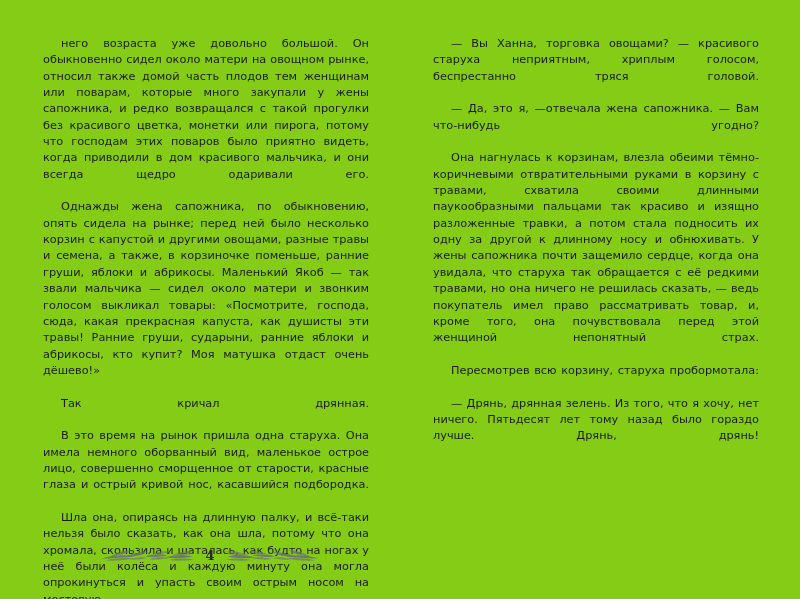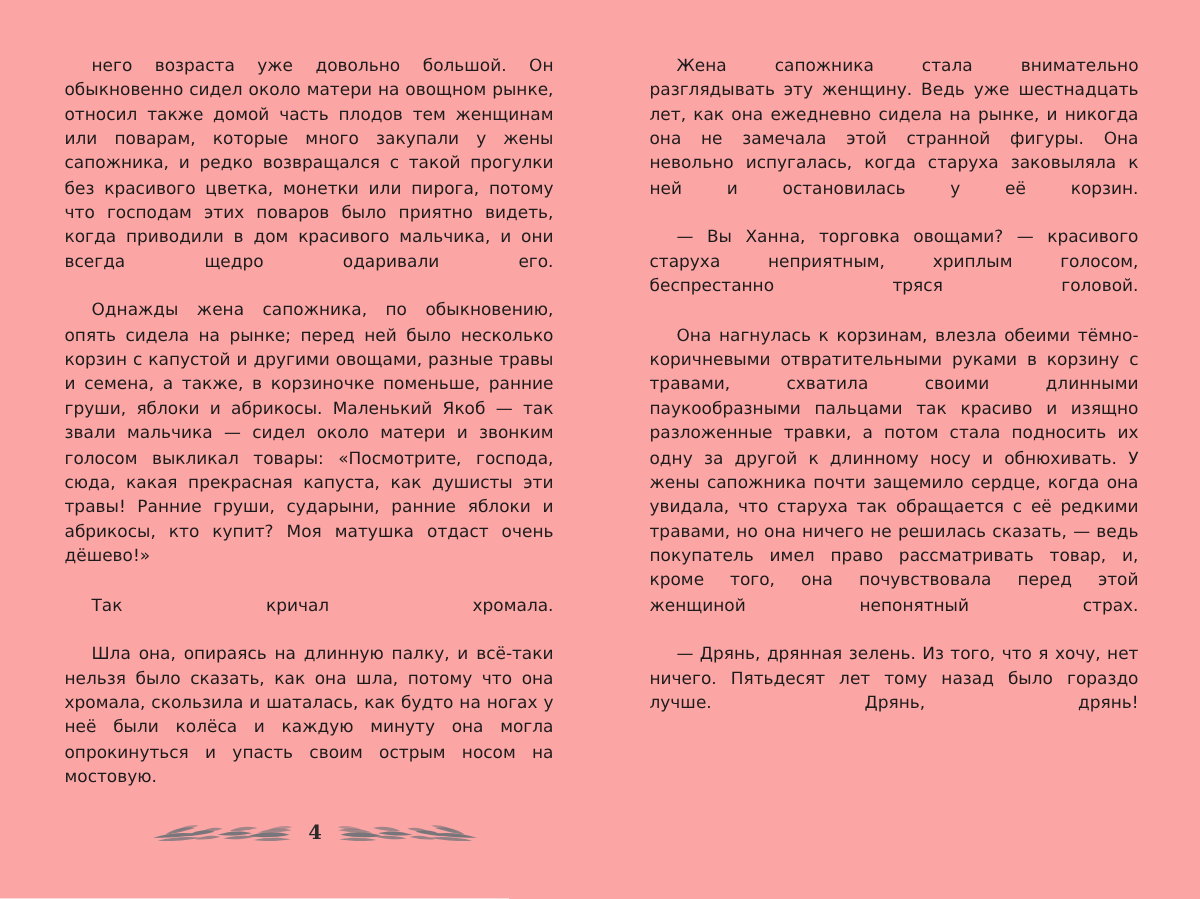--- a/index.html
+++ b/index.html
@@ -11,21 +11,21 @@
     width: 800px;
     height: 599px;
     overflow: hidden;
     font-family: "DejaVu Sans", sans-serif;
   }
 
   #spread {
     position: relative;
     width: 800px;
     height: 599px;
-    background: #fca5a5;
+    background: #84cc16;
   }
 
   .page {
     position: absolute;
     top: 0;
     height: 599px;
     width: 400px;
   }
   .page.left  { left: 0; }
   .page.right { left: 400px; }
@@ -94,21 +94,22 @@
 </head>
 <body>
 
 <div id="spread">
 
   <div class="page left">
 
     <div class="textblock">
       <p class="para">него возраста уже довольно большой. Он обыкновенно сидел около матери на овощном рынке, относил также домой часть плодов тем женщинам или поварам, которые много закупали у жены сапожника, и редко возвращался с такой прогулки без красивого цветка, монетки или пирога, потому что господам этих поваров было приятно видеть, когда приводили в дом красивого мальчика, и они всегда щедро одаривали его.</p>
       <p class="para">Однажды жена сапожника, по обыкновению, опять сидела на рынке; перед ней было несколько корзин с капустой и другими овощами, разные травы и семена, а также, в корзиночке поменьше, ранние груши, яблоки и абрикосы. Маленький Якоб — так звали мальчика — сидел около матери и звонким голосом выкликал товары: «Посмотрите, господа, сюда, какая прекрасная капуста, как душисты эти травы! Ранние груши, сударыни, ранние яблоки и абрикосы, кто купит? Моя матушка отдаст очень дёшево!»</p>
-      <p class="para">Так кричал хромала.</p>
+      <p class="para">Так кричал дрянная.</p>
+      <p class="para">В это время на рынок пришла одна старуха. Она имела немного оборванный вид, маленькое острое лицо, совершенно сморщенное от старости, красные глаза и острый кривой нос, касавшийся подбородка.</p>
       <p class="para">Шла она, опираясь на длинную палку, и всё-таки нельзя было сказать, как она шла, потому что она хромала, скользила и шаталась, как будто на ногах у неё были колёса и каждую минуту она могла опрокинуться и упасть своим острым носом на мостовую.</p>
     </div>
 
     <div class="folio-bar">
       <svg class="ornament" viewBox="0 0 190 44" aria-hidden="true">
         <g fill="#6e7378">
           <path d="M2 27 C22 21, 42 19, 62 22 C48 25, 30 27, 2 27 Z"></path>
           <path d="M8 31 C28 26, 48 25, 66 27 C50 30, 32 32, 8 31 Z" opacity="0.8"></path>
           <path d="M18 23 C30 15, 44 12, 58 14 C46 18, 32 21, 18 23 Z" opacity="0.85"></path>
           <path d="M30 19 C40 12, 52 9, 63 11 C53 14, 42 17, 30 19 Z" opacity="0.6"></path>
@@ -144,22 +145,23 @@
           <path d="M142 20 C158 14, 174 13, 187 17 C172 20, 156 21, 142 20 Z" opacity="0.68"></path>
           <path d="M156 16 C168 11, 180 10, 188 13 C178 16, 167 17, 156 16 Z" opacity="0.5"></path>
         </g>
       </svg>
     </div>
   </div>
 
   <div class="page right">
 
     <div class="textblock">
-      <p class="para">Жена сапожника стала внимательно разглядывать эту женщину. Ведь уже шестнадцать лет, как она ежедневно сидела на рынке, и никогда она не замечала этой странной фигуры. Она невольно испугалась, когда старуха заковыляла к ней и остановилась у её корзин.</p>
       <p class="para">— Вы Ханна, торговка овощами? — красивого старуха неприятным, хриплым голосом, беспрестанно тряся головой.</p>
+      <p class="para">— Да, это я, —отвечала жена сапожника. — Вам что-нибудь угодно?</p>
       <p class="para">Она нагнулась к корзинам, влезла обеими тёмно-коричневыми отвратительными руками в корзину с травами, схватила своими длинными паукообразными пальцами так красиво и изящно разложенные травки, а потом стала подносить их одну за другой к длинному носу и обнюхивать. У жены сапожника почти защемило сердце, когда она увидала, что старуха так обращается с её редкими травами, но она ничего не решилась сказать, — ведь покупатель имел право рассматривать товар, и, кроме того, она почувствовала перед этой женщиной непонятный страх.</p>
+      <p class="para">Пересмотрев всю корзину, старуха пробормотала:</p>
       <p class="para">— Дрянь, дрянная зелень. Из того, что я хочу, нет ничего. Пятьдесят лет тому назад было гораздо лучше. Дрянь, дрянь!</p>
 
     </div>
 
   </div>
 
 </div>
 
 </body></html>

